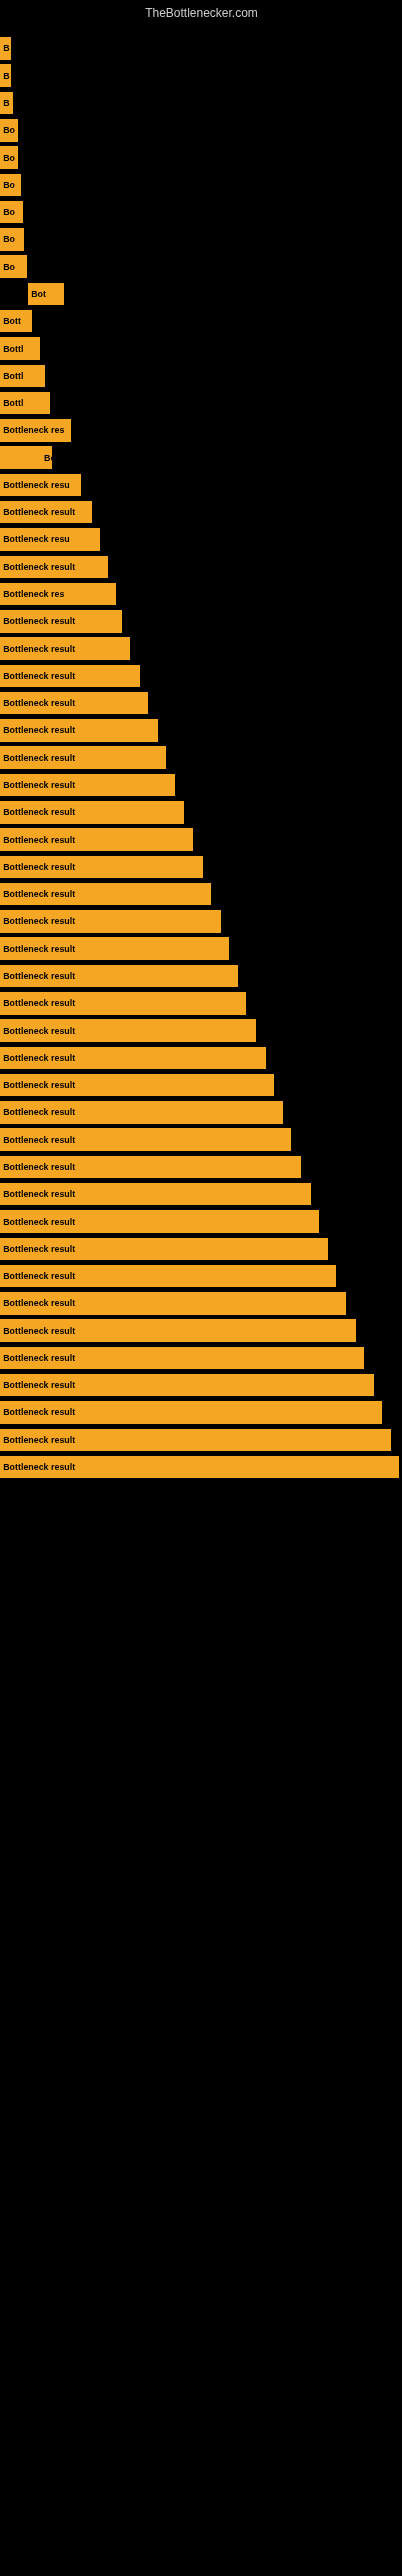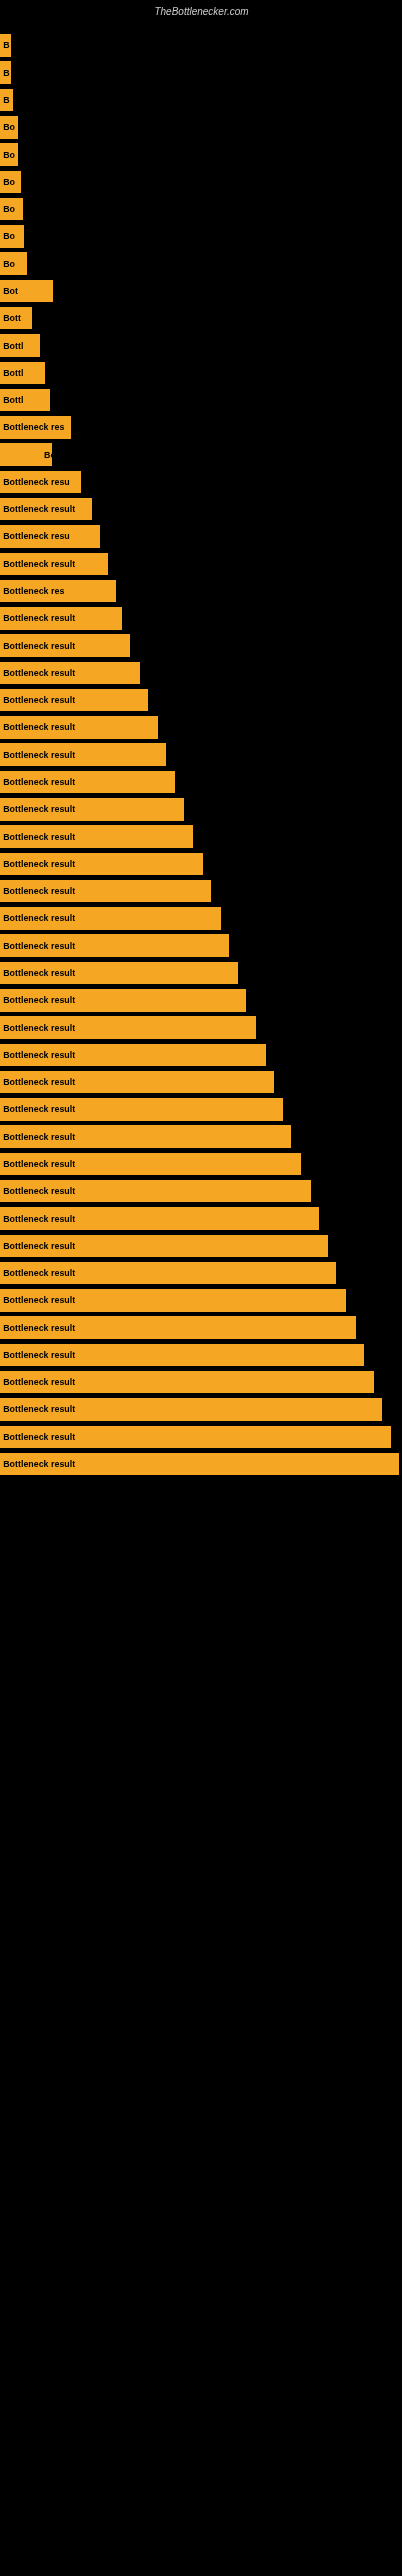--- a/index.html
+++ b/index.html
@@ -11,24 +11,23 @@
     body {
       background-color: #000;
       width: 403px;
       min-height: 2576px;
       font-family: Arial, sans-serif;
       position: relative;
     }
 
     .site-title {
       color: #ccc;
-      font-size: 10px;
+      font-size: 12px;
       text-align: center;
       padding: 6.4px 0;
-      font-style: italic;
     }
 
     .bars-container {
       padding: 8px 0;
     }
 
     .bar-row {
       display: flex;
       align-items: center;
       margin-bottom: 0;
@@ -96,21 +95,21 @@
       <div class="bar" style="width: 24px;">
         <span class="bar-label">Bo</span>
       </div>
     </div>
     <div class="bar-row">
       <div class="bar" style="width: 27px;">
         <span class="bar-label">Bo</span>
       </div>
     </div>
     <div class="bar-row">
-      <div class="bar" style="width: 53px;">
+      <div class="bar" style="width: 36px; margin-left: 28px;">
         <span class="bar-label">Bot</span>
       </div>
     </div>
     <div class="bar-row">
       <div class="bar" style="width: 32px;">
         <span class="bar-label">Bott</span>
       </div>
     </div>
     <div class="bar-row">
       <div class="bar" style="width: 40px;">

